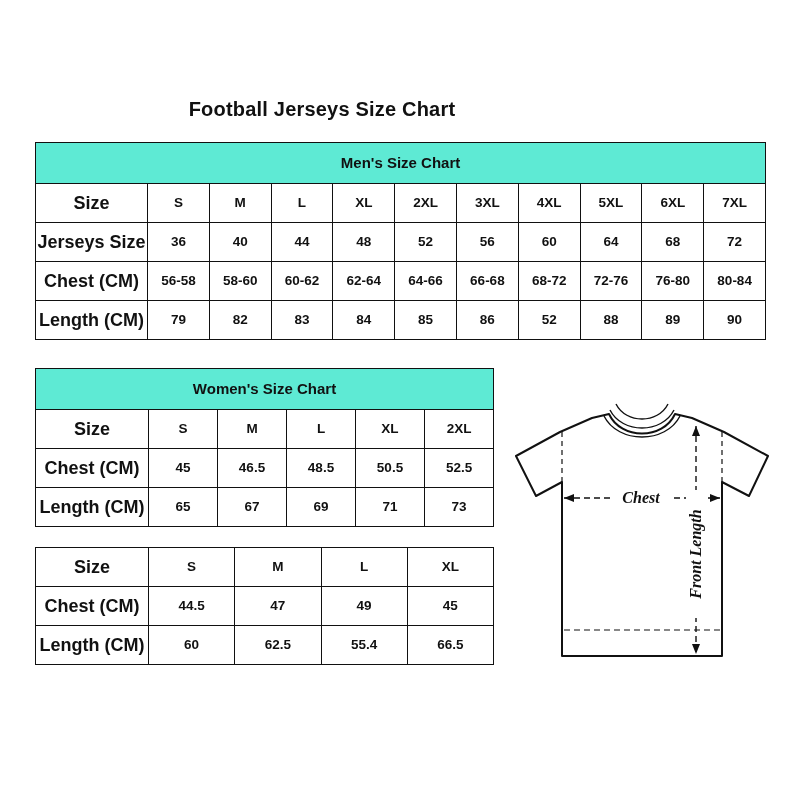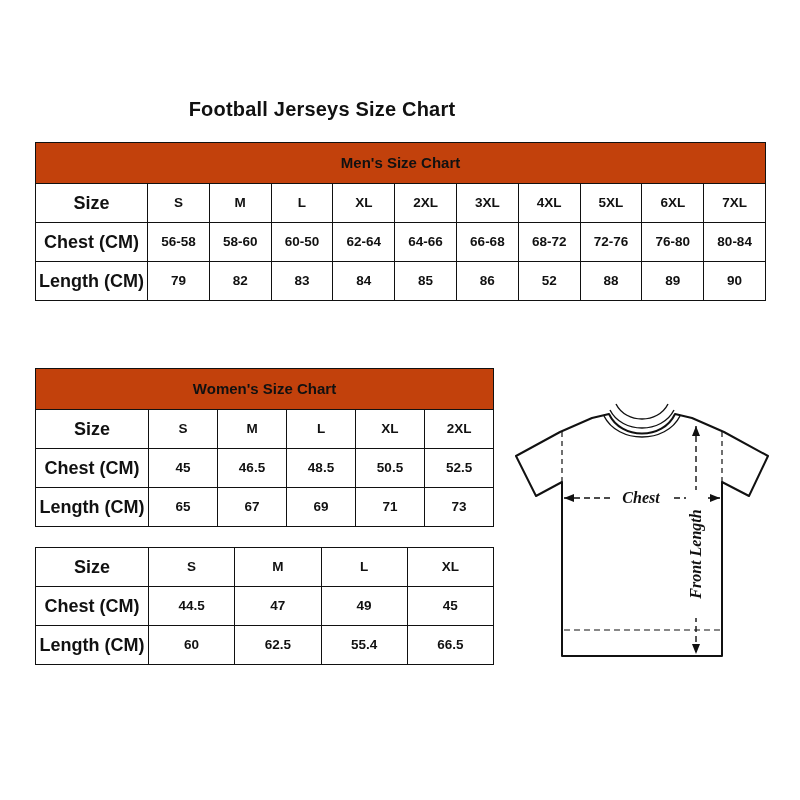--- a/index.html
+++ b/index.html
@@ -44,21 +44,21 @@
     vertical-align: middle;
     font-size: 13.5px;
     font-weight: bold;
     color: #111111;
     padding: 0;
     height: 38px;
     line-height: 38px;
     white-space: nowrap;
   }
   table.sizetable .caption-cell {
-    background: #c2410c;
+    background: #5eead4;
     font-size: 15px;
     font-weight: bold;
     height: 40px;
     line-height: 40px;
   }
   table.sizetable .rowlabel {
     font-size: 18px;
   }
 
   
@@ -143,24 +143,37 @@
         <td>L</td>
         <td>XL</td>
         <td>2XL</td>
         <td>3XL</td>
         <td>4XL</td>
         <td>5XL</td>
         <td>6XL</td>
         <td>7XL</td>
       </tr>
       <tr>
+        <td class="rowlabel">Jerseys Size</td>
+        <td>36</td>
+        <td>40</td>
+        <td>44</td>
+        <td>48</td>
+        <td>52</td>
+        <td>56</td>
+        <td>60</td>
+        <td>64</td>
+        <td>68</td>
+        <td>72</td>
+      </tr>
+      <tr>
         <td class="rowlabel">Chest (CM)</td>
         <td>56-58</td>
         <td>58-60</td>
-        <td>60-50</td>
+        <td>60-62</td>
         <td>62-64</td>
         <td>64-66</td>
         <td>66-68</td>
         <td>68-72</td>
         <td>72-76</td>
         <td>76-80</td>
         <td>80-84</td>
       </tr>
       <tr>
         <td class="rowlabel">Length (CM)</td>

